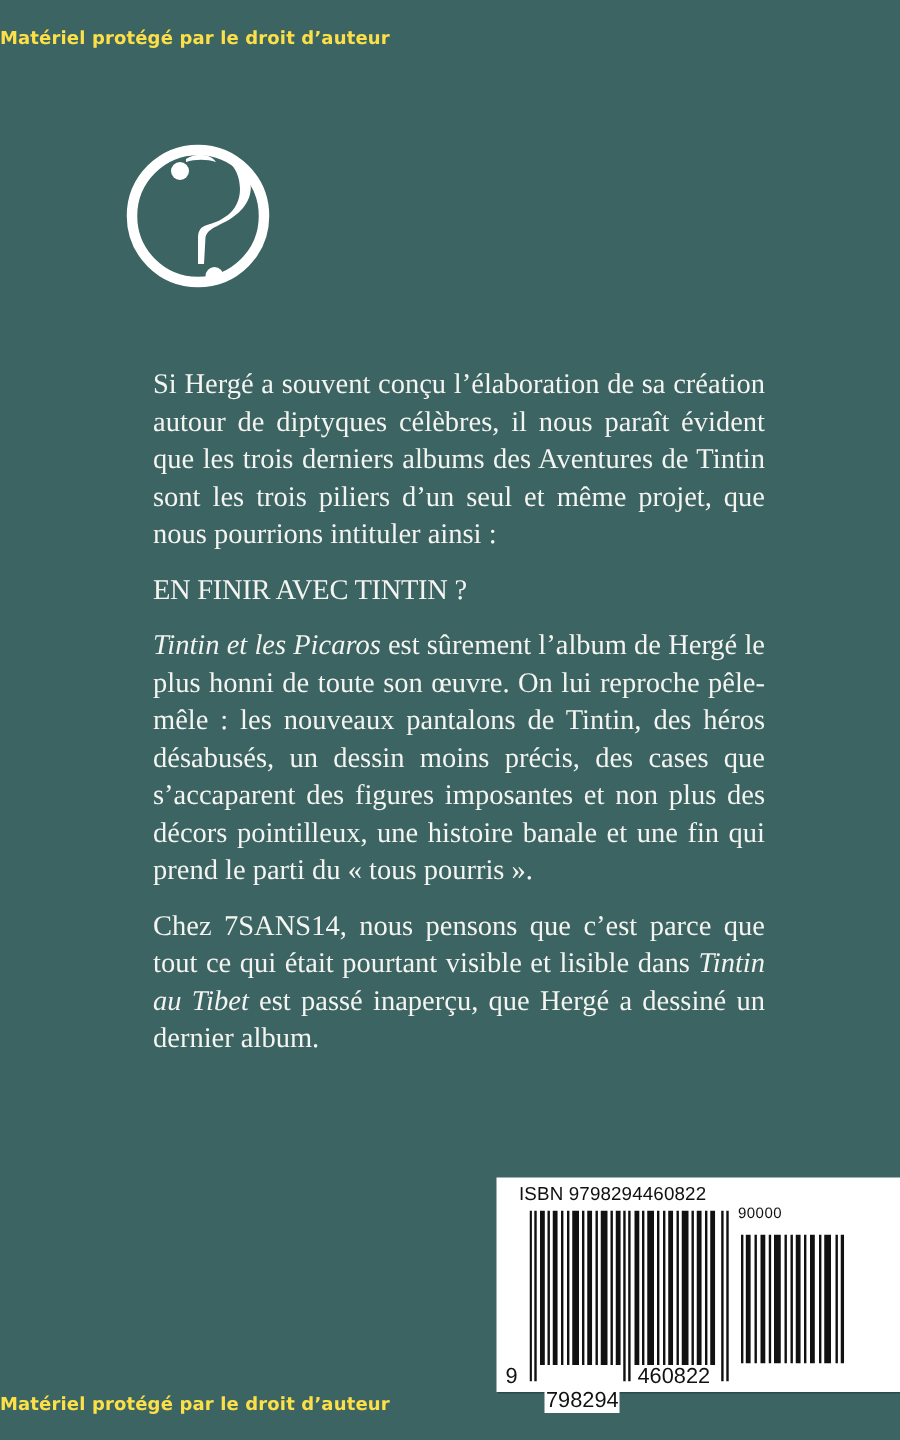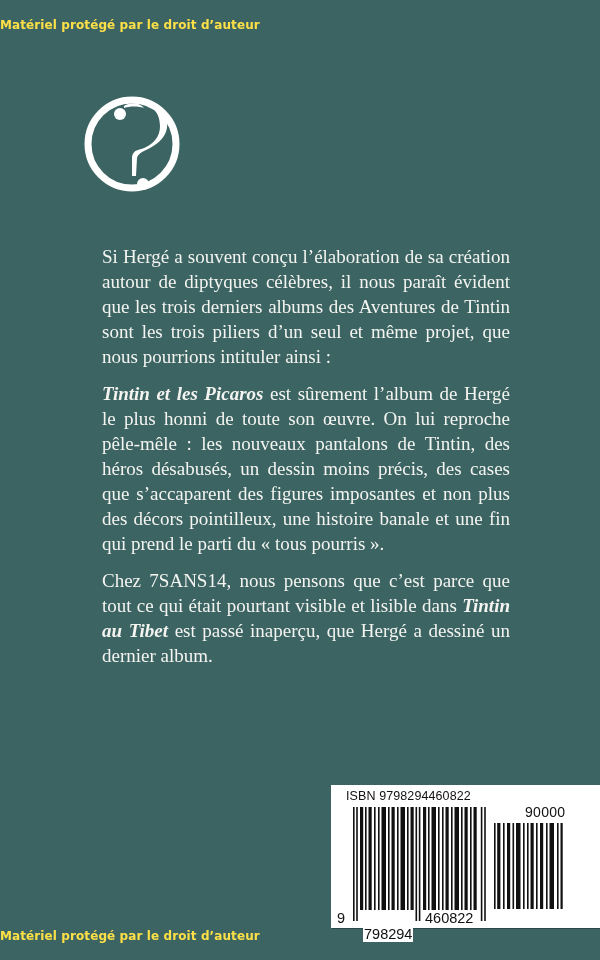--- a/index.html
+++ b/index.html
@@ -47,21 +47,21 @@
     }
     .body-text p {
       margin: 0 0 12px 0;
       text-align: justify;
       text-align-last: left;
     }
     .body-text p.heading {
       margin-bottom: 12px;
       letter-spacing: -0.2px;
     }
-    .body-text em { font-style: italic; font-weight: bold; }
+    .body-text em { font-style: italic; }
 
     .barcode-box {
       position: absolute;
       left: 331px;
       top: 785px;
       width: 272px;
       height: 143px;
       background: #ffffff;
       box-shadow: 1px 1px 0 #2a4a49;
       font-family: "Liberation Sans", "DejaVu Sans", sans-serif;
@@ -69,23 +69,23 @@
     }
     .isbn-label {
       position: absolute;
       left: 15px;
       top: 4px;
       font-size: 12.5px;
       letter-spacing: 0.1px;
     }
     .price-label {
       position: absolute;
-      left: 194px;
+      left: 161px;
       top: 19px;
-      font-size: 14px;
+      font-size: 10px;
       letter-spacing: 0.3px;
     }
     .bars-main {
       position: absolute;
       left: 22px;
       top: 22px;
       height: 114px;
       width: 133px;
     }
     .bars-addon {
@@ -117,20 +117,21 @@
     <circle cx="52" cy="52" r="44" fill="none" stroke="#ffffff" stroke-width="7"></circle>
     <circle cx="40" cy="22" r="6" fill="#ffffff"></circle>
     <path d="M46 12 C58 6, 80 12, 80 34 C80 50, 66 56, 58 58 C54 59, 52 62, 52 66 L52 84 L56 84 L57 66 C58 62, 62 60, 66 58 C84 50, 90 38, 86 26 C82 12, 66 4, 48 8 Z" fill="#ffffff"></path>
     <path d="M44 14 C50 10, 60 10, 64 16 C58 14, 50 14, 44 16 Z" fill="#ffffff"></path>
     <circle cx="63" cy="92" r="6" fill="#ffffff"></circle>
   </svg>
 </div>
 
 <div class="body-text">
   <p>Si Hergé a souvent conçu l’élaboration de sa création autour de diptyques célèbres, il nous paraît évident que les trois derniers albums des Aventures de Tintin sont les trois piliers d’un seul et même projet, que nous pourrions intituler ainsi :</p>
+  <p class="heading">EN FINIR AVEC TINTIN ?</p>
   <p><em>Tintin et les Picaros</em><span> est sûrement l’album de Hergé le plus honni de toute son œuvre. On lui reproche pêle-mêle : les nouveaux pantalons de Tintin, des héros désabusés, un dessin moins précis, des cases que s’accaparent des figures imposantes et non plus des décors pointilleux, une histoire banale et une fin qui prend le parti du « tous pourris ».</span></p>
   <p><span>Chez 7SANS14, nous pensons que c’est parce que tout ce qui était pourtant visible et lisible dans </span><em>Tintin au Tibet</em><span> est passé inaperçu, que Hergé a dessiné un dernier album.</span></p>
 </div>
 
 <div class="barcode-box">
   <div class="isbn-label">ISBN 9798294460822</div>
   <div class="price-label">90000</div>
 
   <svg class="bars-main" viewBox="0 0 133 114" preserveAspectRatio="none">
     <g fill="#111">

